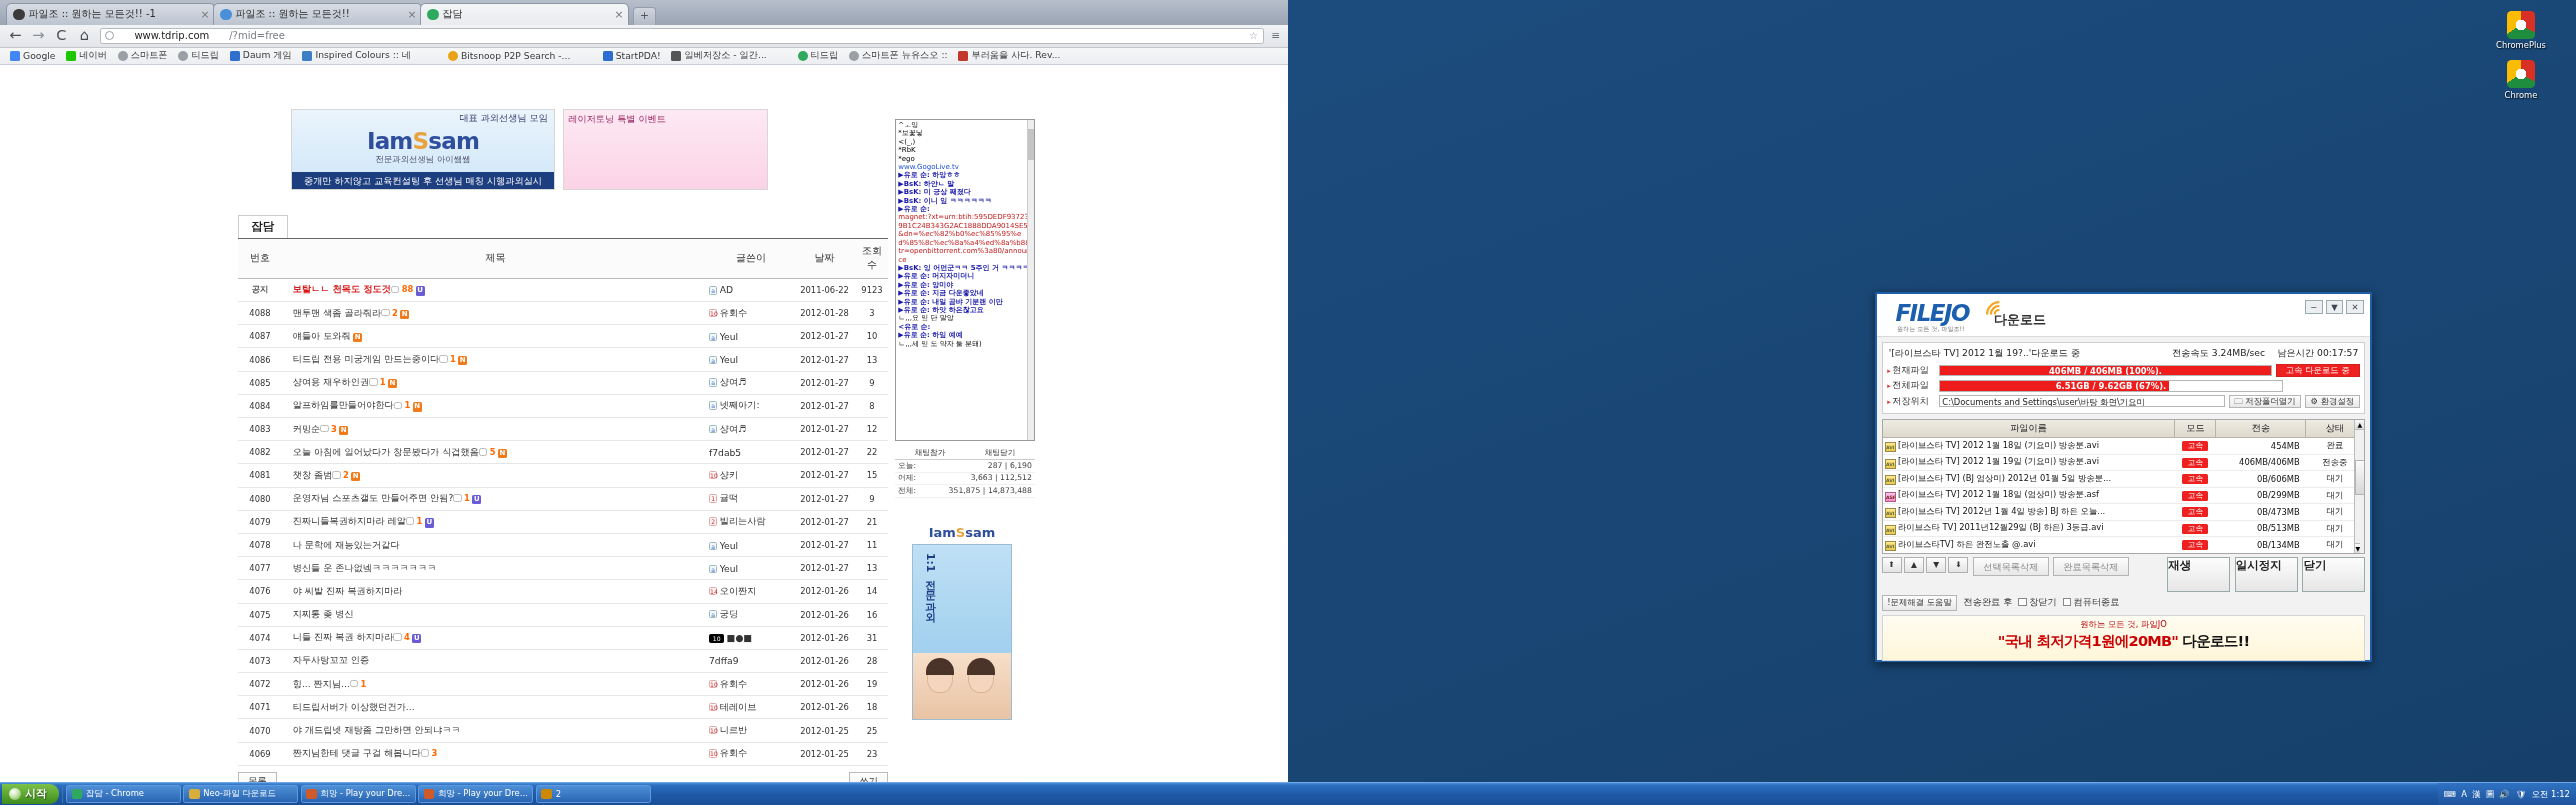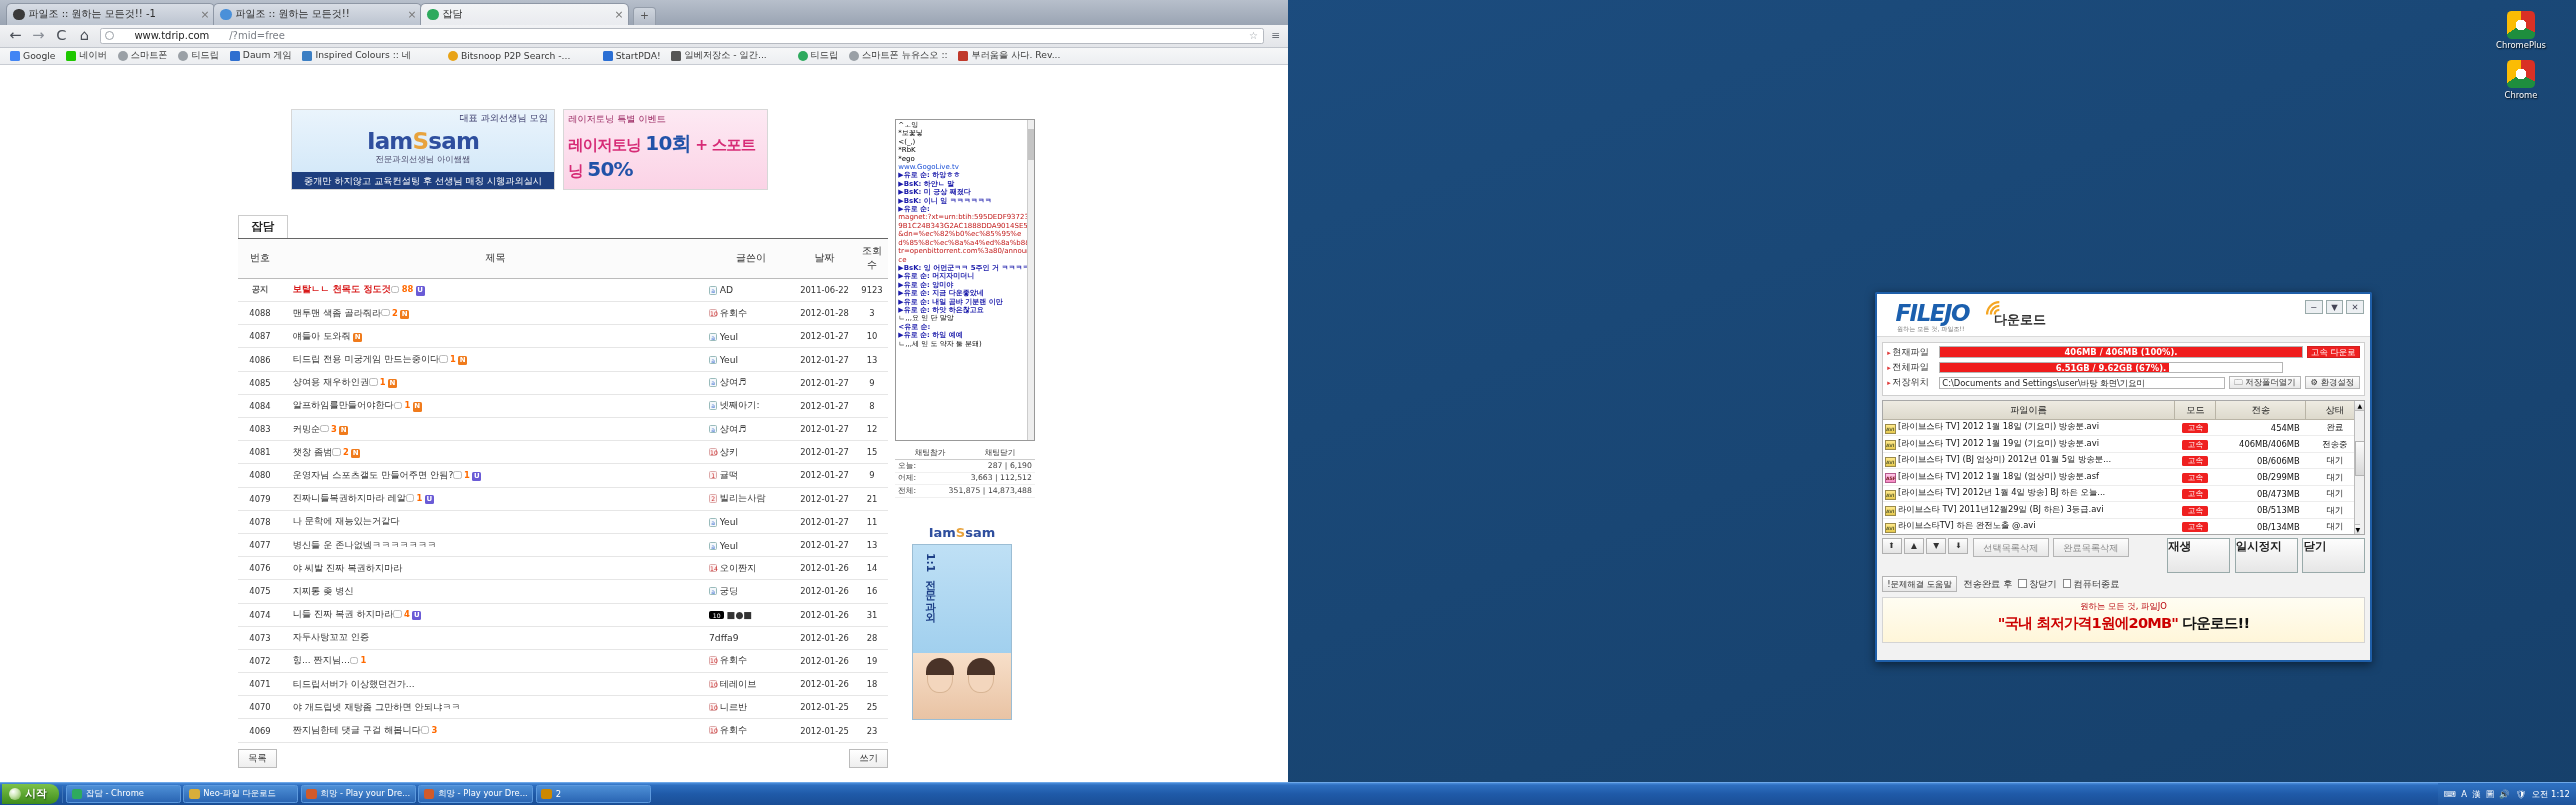--- a/index.html
+++ b/index.html
@@ -191,21 +191,21 @@
   .fj-line1 .sp { margin-left:auto; margin-right:12.3px; }
   .fj-bar-row { display:flex; align-items:center; gap:3.8px; margin-bottom:2.3px; }
   .fj-lab { width:48px; font-size:9.2px; color:#333; }
   .fj-lab::before{ content:"▸"; color:#e03a3a; margin-right:1.5px; font-size:7px;}
   .fj-bar { flex:1; height:11.5px; border:0.8px solid #b5b5b5; background:#fff;
       position:relative; }
   .fj-bar .fill { position:absolute; left:0; top:0; bottom:0; background:#ef1c1c; }
   .fj-bar .txt { position:absolute; inset:0; text-align:center; font-size:8.4px;
       color:#fff; line-height:11.5px; font-weight:bold; }
   .fj-bar .txt.dark { color:#fff; }
-  .fj-hs { width:53px; height:12.3px; border:0.8px solid #d02020; background:#ef2020;
+  .fj-hs { width:84px; height:12.3px; border:0.8px solid #d02020; background:#ef2020;
       color:#fff; font-size:8.4px; text-align:center; line-height:11.5px; }
   .fj-path { flex:1; height:12.3px; border:0.8px solid #b5b5b5; background:#fff;
       font-size:8.4px; color:#222; padding:0.8px 2.3px; overflow:hidden;
       white-space:nowrap; }
   .fj-pbtn { height:13px; border:0.8px solid #b5b5b5;
       background:linear-gradient(#fdfdfd,#e8e8e8); font-size:8.4px; color:#333;
       padding:0 4.6px; line-height:11.5px; white-space:nowrap; }
 
   .fj-list { margin:1.5px 4.6px; border:0.8px solid #a8a8a8; background:#fff;
       height:135px; position:relative; overflow:hidden;}
@@ -389,26 +389,20 @@
 
           <div class="banner-row">
             <div class="banner ban1">
               <div class="ban1-top">대표 과외선생님 모임</div>
               <div class="ban1-logo">Iam<span class="s">S</span>sam</div>
               <div class="ban1-sub">전문과외선생님 아이쌤쌤</div>
               <div class="ban1-bar">중개만 하지않고 교육컨설팅 후 선생님 매칭 시행과외실시</div>
             </div>
             <div class="banner ban2">
               <div class="ban2-hdr">레이저토닝 특별 이벤트</div>
-              <div class="ban2-mid">
-                <span>레이저토닝</span>
-                <span class="blue big">10회</span>
-                <span>+ 스포트닝</span>
-                <span class="blue big">50%</span>
-              </div>
             </div>
           </div>
 
           <div class="board">
             <div class="board-tabs">
               <div class="board-tab">잡담</div>
             </div>
             <table class="lst">
               <thead>
                   <tr>
@@ -461,20 +455,27 @@
                     <td class="c-wr"><span class="lvl">a</span>넷째아기:</td>
                     <td class="c-dt">2012-01-27</td>
                     <td class="c-hit">8</td>
                   </tr>
                   <tr>
                     <td class="c-no">4083</td>
                     <td class="c-sub"><span class="ttl">커밍순</span><span class="cmi"></span><span class="cm">3</span><span class="badge b-n">N</span></td>
                     <td class="c-wr"><span class="lvl">a</span>샹여♬</td>
                     <td class="c-dt">2012-01-27</td>
                     <td class="c-hit">12</td>
+                  </tr>
+                  <tr>
+                    <td class="c-no">4082</td>
+                    <td class="c-sub"><span class="ttl">오늘 아침에 일어났다가 창문봤다가 식겁했음</span><span class="cmi"></span><span class="cm">5</span><span class="badge b-n">N</span></td>
+                    <td class="c-wr">f7dab5</td>
+                    <td class="c-dt">2012-01-27</td>
+                    <td class="c-hit">22</td>
                   </tr>
                   <tr>
                     <td class="c-no">4081</td>
                     <td class="c-sub"><span class="ttl">챗창 좀범</span><span class="cmi"></span><span class="cm">2</span><span class="badge b-n">N</span></td>
                     <td class="c-wr"><span class="lvl r">10</span>샹키</td>
                     <td class="c-dt">2012-01-27</td>
                     <td class="c-hit">15</td>
                   </tr>
                   <tr>
                     <td class="c-no">4080</td>
@@ -658,20 +659,25 @@
       <div class="fj-dl" style="left:117px;">다운로드</div>
       <div class="fj-sub">원하는 모든 것, 파일조!!</div>
       <div class="fj-wbtns">
         <div class="fj-wbtn">─</div>
         <div class="fj-wbtn">▼</div>
         <div class="fj-wbtn">✕</div>
       </div>
     </div>
 
     <div class="fj-info">
+      <div class="fj-line1">
+        <span>'[라이브스타 TV] 2012 1월 19?..'다운로드 중</span>
+        <span class="sp">전송속도 3.24MB/sec</span>
+        <span>남은시간 00:17:57</span>
+      </div>
       <div class="fj-bar-row">
         <span class="fj-lab">현재파일</span>
         <div class="fj-bar">
           <div class="fill" id="bar1" style="width: 100%;"></div>
           <div class="txt">406MB / 406MB (100%).</div>
         </div>
         <div class="fj-hs">고속 다운로드 중</div>
       </div>
       <div class="fj-bar-row">
         <span class="fj-lab">전체파일</span>

